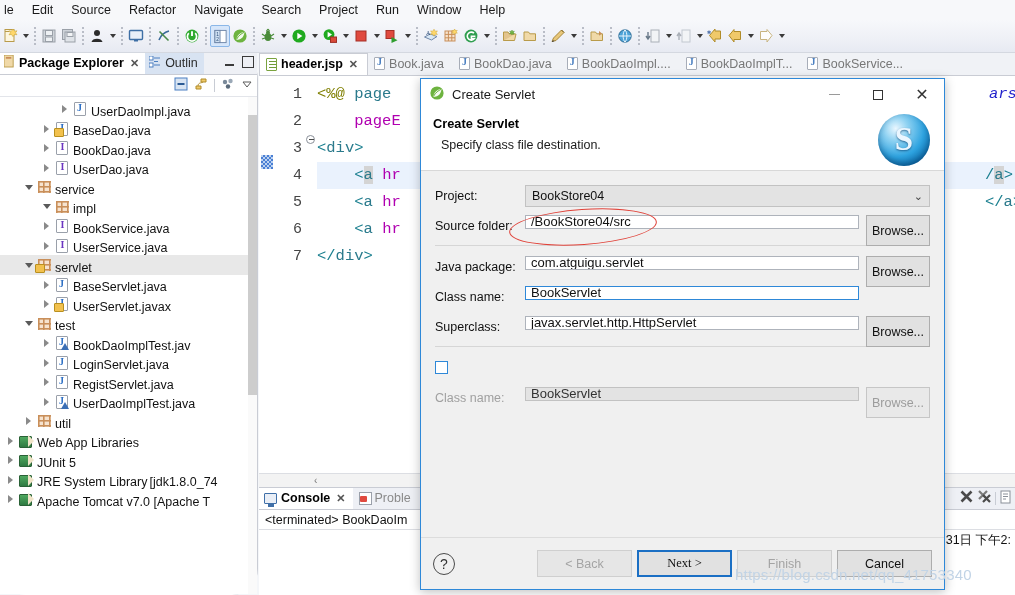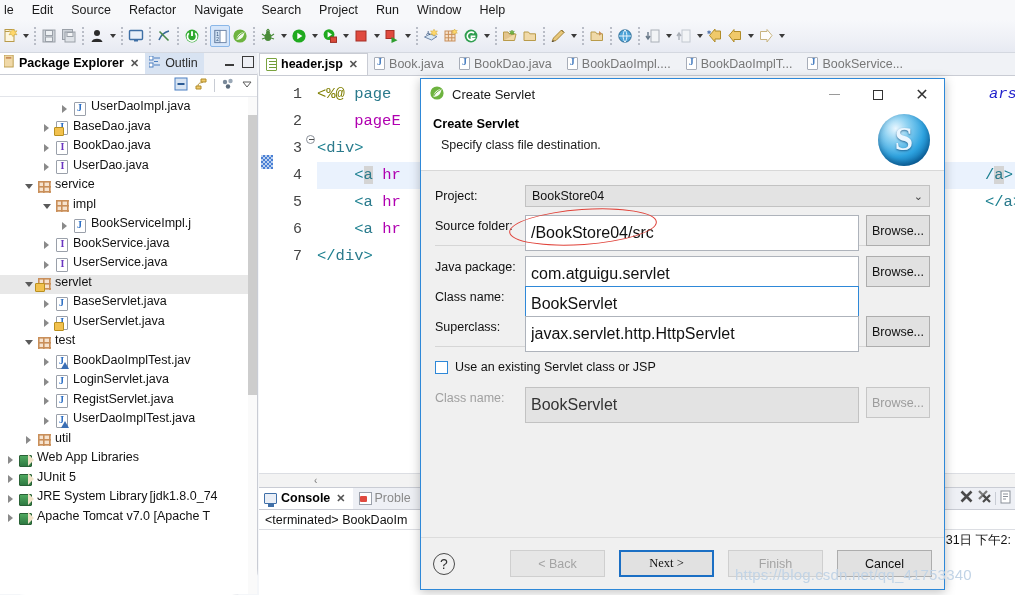--- a/index.html
+++ b/index.html
@@ -68,21 +68,21 @@
   .minbox.min::after { content:""; position:absolute; left:1px; bottom:2px; width:9px; height:2px; background:#3a3a3a; }
   .minbox.max { border: 1.6px solid #3a3a3a; }
 
   .view-toolbar {
     height: 22px; background: #fff; display: flex; align-items: center;
     justify-content: flex-end; padding-right: 4px; gap: 6px;
     border-bottom: 1px solid #e3e5ea;
   }
 
   .tree { position: relative; height: 497px; overflow: hidden; background:#fff; padding-top: 2px; }
-  .trow { display: flex; align-items: flex-start; height: 19.5px; white-space: nowrap; font-size: 12.5px; }
+  .trow { display: flex; align-items: flex-end; height: 19.5px; white-space: nowrap; font-size: 12.5px; }
   .trow.sel { background: #e8e8e8; }
   .twist {
     width: 13px; height: 19px; display: flex; align-items: center; justify-content: center;
     color: #6b6b6b; font-size: 9px; flex: none;
   }
   .twist.r::after { content: ""; border-top: 4px solid transparent; border-bottom: 4px solid transparent; border-left: 5px solid #8a8a8a; }
   .twist.d::after { content: ""; border-left: 4px solid transparent; border-right: 4px solid transparent; border-top: 5px solid #5a5a5a; }
   .ticon { width: 18px; height: 19px; flex: none; display:flex; align-items:center; justify-content:center; }
   .tlabel { padding-left: 2px; color: #111; }
 
@@ -199,22 +199,22 @@
   }
   .sphere span {
     font-family:"Liberation Serif", serif; font-size:33px; font-weight:bold;
     color:#eaf6ff; text-shadow:0 1px 2px rgba(0,60,110,.7); line-height:1; margin-top:-2px;
   }
   .dlg-body { flex:1; background:#f0f0f0; padding:14px 14px 0 14px; position:relative; }
   .frow { display:flex; align-items:center; height:22px; margin-bottom:8px; }
   .flabel { width:90px; font-size:12.5px; color:#111; flex:none; }
   .fctrl { flex:1; height:22px; display:flex; }
   .finput {
-    flex:1; height:36px; background:#fff; border:1px solid #aeb3bb;
-    font-size:16px; padding:2px 5px; color:#111; line-height:16px;
+    flex:1; height:14px; background:#fff; border:1px solid #aeb3bb;
+    font-size:13px; padding:2px 5px; color:#111; line-height:16px;
     font-family:"Liberation Sans", sans-serif; outline:none;
   }
   .finput.focus { border:1px solid #2e88d8; }
   .fcombo {
     flex:1; height:22px; background:#e3e3e3; border:1px solid #c2c2c2;
     font-size:12.5px; padding:2px 6px; color:#111; display:flex; align-items:center;
   }
   .fcombo .chev { margin-left:auto; color:#444; font-size:11px; }
   .fbrowse {
     width:64px; height:31px; margin-left:7px; background:#e1e1e1; border:1px solid #adadad;
@@ -235,21 +235,21 @@
   }
 
   .dlg-footer {
     height:52px; background:#f0f0f0; border-top:1px solid #dcdcdc;
     display:flex; align-items:center; padding:0 12px; flex:none; position:relative;
   }
   .helpbtn {
     width:22px; height:22px; border-radius:50%; border:1.6px solid #4a4a4a;
     display:flex; align-items:center; justify-content:center; font-size:14px; color:#333;
   }
-  .dbtns { margin-left:auto; display:flex; gap:14px;text-align:right; }
+  .dbtns { margin-left:auto; display:flex; gap:5px;text-align:right; }
   .dbtn {
     width:95px; height:27px; background:#e1e1e1; border:1px solid #adadad;
     font-size:12.5px; display:flex; align-items:center; justify-content:center; color:#111;
   }
   .dbtn.dis { color:#a4a4a4; border-color:#cfcfcf; background:#e6e6e6; }
   .dbtn.def { background:#e1e1e1; border:2px solid #1b6fc4;font-family:Liberation Serif, serif; }
 
   .watermark {
     position:absolute; left:735px; top:566px; width:280px; font-size:15px;
     color:#c2d4e6; white-space:nowrap; font-family:"Liberation Sans", sans-serif;
@@ -581,28 +581,20 @@
             <span style="width:40px;flex:none;"></span>
             <span class="twist d"></span>
             <span class="ticon">
               <span class="ico-pkg">
                 <i></i>
               </span>
             </span>
             <span class="tlabel">impl</span>
           </div>
           <div class="trow">
-            <span style="width:58px;flex:none;"></span>
-            <span class="twist r"></span>
-            <span class="ticon">
-              <span class="ico-java"></span>
-            </span>
-            <span class="tlabel">BookServiceImpl.j</span>
-          </div>
-          <div class="trow">
             <span style="width:40px;flex:none;"></span>
             <span class="twist r"></span>
             <span class="ticon">
               <span class="ico-iface"></span>
             </span>
             <span class="tlabel">BookService.java</span>
           </div>
           <div class="trow">
             <span style="width:40px;flex:none;"></span>
             <span class="twist r"></span>
@@ -628,21 +620,21 @@
               <span class="ico-java"></span>
             </span>
             <span class="tlabel">BaseServlet.java</span>
           </div>
           <div class="trow">
             <span style="width:40px;flex:none;"></span>
             <span class="twist r"></span>
             <span class="ticon">
               <span class="ico-java warn"></span>
             </span>
-            <span class="tlabel">UserServlet.java</span>
+            <span class="tlabel">UserServlet.javax</span>
           </div>
           <div class="trow">
             <span style="width:22px;flex:none;"></span>
             <span class="twist d"></span>
             <span class="ticon">
               <span class="ico-pkg">
                 <i></i>
               </span>
             </span>
             <span class="tlabel">test</span>
@@ -901,21 +893,20 @@
       <div class="frow">
         <div class="flabel">Superclass:</div>
         <div class="fctrl">
           <input class="finput" value="javax.servlet.http.HttpServlet" style="">
           <div class="fbrowse">Browse...</div>
         </div>
       </div>
       <div class="dlg-sep"></div>
       <div class="chkrow">
         <div class="chkbox"></div>
-        <div class="chktext">Use an existing Servlet class or JSP</div>
       </div>
       <div class="frow">
         <div class="flabel dis">Class name:</div>
         <div class="fctrl">
           <input class="finput dis" disabled="" value="BookServlet" style="">
           <div class="fbrowse dis">Browse...</div>
         </div>
       </div>
       <div class="ellipse"></div>
     </div>

